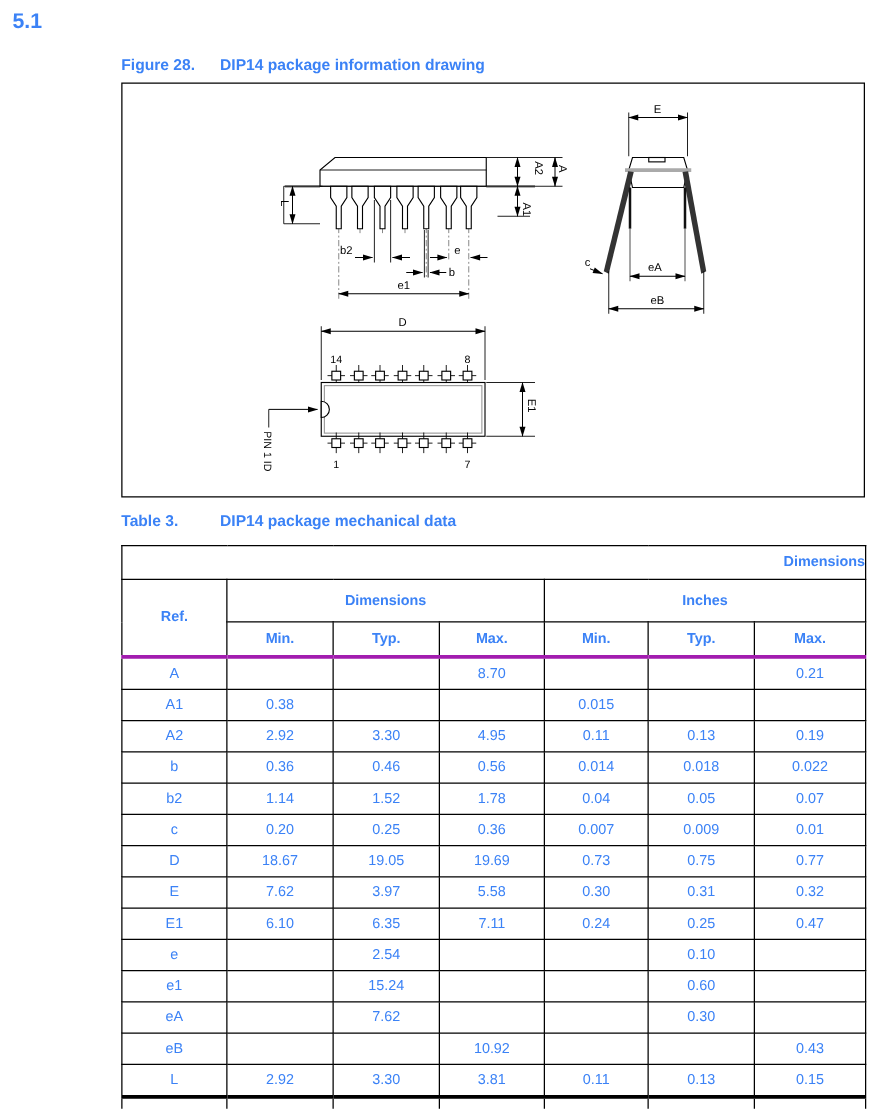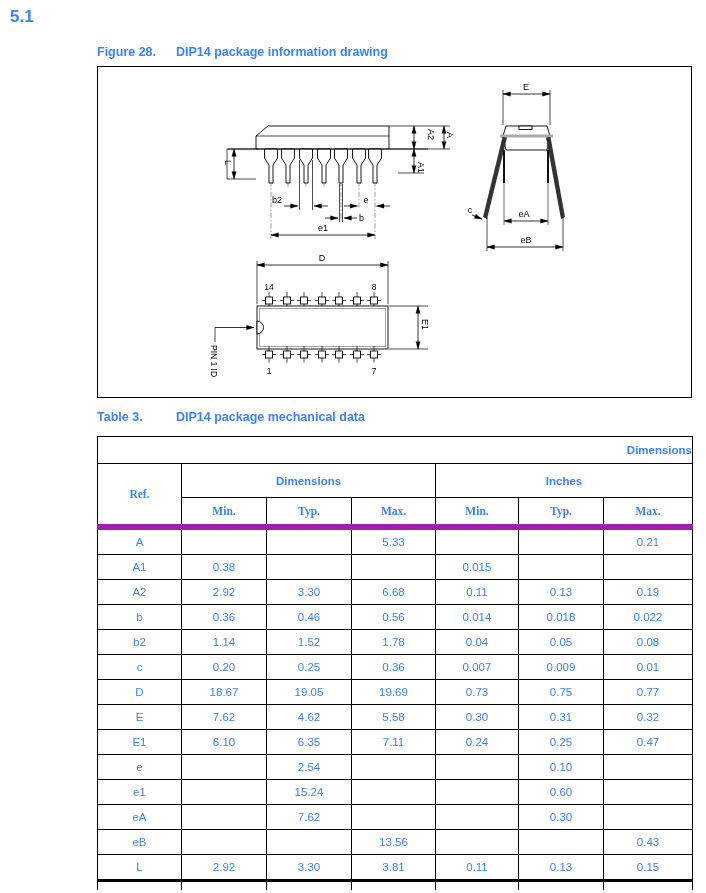--- a/index.html
+++ b/index.html
@@ -26,21 +26,21 @@
   .shape{ fill:#fff; stroke:#000; stroke-width:0.9; }
   .dark { fill:#333; stroke:none; }
 
   .mech-table { position:absolute; left:97px; top:436px; width:595px;
                 border-collapse:collapse; table-layout:fixed; font-size:11.5px; }
   .mech-table td { border:1px solid #000; text-align:center; vertical-align:middle; padding:0; }
   .mech-table thead td { font-weight:bold; }
   tr.r1 td { height:26px;text-align:right; }
   tr.r2 td { height:33px; }
   tr.r3 td { height:26px; }
-  tr.r3 td, td.ref-head { border-bottom:6px solid #a21caf;font-family:Liberation Serif, serif; }
+  tr.r3 td, td.ref-head { border-bottom:3px solid #a21caf; }
   .mech-table tbody td { height:24px; }
   .mech-table tbody tr:last-child td { border-bottom:3px solid #000; }
   .mech-table tfoot td { height:8px; border:none; border-left:1px solid #000; }
   .mech-table tfoot td:last-child { border-right:1px solid #000; }
 </style>
 </head>
 <body>
 
 <div class="page">
 
@@ -227,60 +227,60 @@
         <td>Min.</td>
         <td>Typ.</td>
         <td>Max.</td>
       </tr>
     </thead>
     <tbody>
         <tr>
           <td>A</td>
           <td></td>
           <td></td>
-          <td>5.33</td>
+          <td>8.70</td>
           <td></td>
           <td></td>
           <td>0.21</td>
         </tr>
         <tr>
           <td>A1</td>
           <td>0.38</td>
           <td></td>
           <td></td>
           <td>0.015</td>
           <td></td>
           <td></td>
         </tr>
         <tr>
           <td>A2</td>
           <td>2.92</td>
           <td>3.30</td>
-          <td>6.68</td>
+          <td>4.95</td>
           <td>0.11</td>
           <td>0.13</td>
           <td>0.19</td>
         </tr>
         <tr>
           <td>b</td>
           <td>0.36</td>
           <td>0.46</td>
           <td>0.56</td>
           <td>0.014</td>
           <td>0.018</td>
           <td>0.022</td>
         </tr>
         <tr>
           <td>b2</td>
           <td>1.14</td>
           <td>1.52</td>
           <td>1.78</td>
           <td>0.04</td>
           <td>0.05</td>
-          <td>0.08</td>
+          <td>0.07</td>
         </tr>
         <tr>
           <td>c</td>
           <td>0.20</td>
           <td>0.25</td>
           <td>0.36</td>
           <td>0.007</td>
           <td>0.009</td>
           <td>0.01</td>
         </tr>
@@ -289,21 +289,21 @@
           <td>18.67</td>
           <td>19.05</td>
           <td>19.69</td>
           <td>0.73</td>
           <td>0.75</td>
           <td>0.77</td>
         </tr>
         <tr>
           <td>E</td>
           <td>7.62</td>
-          <td>4.62</td>
+          <td>3.97</td>
           <td>5.58</td>
           <td>0.30</td>
           <td>0.31</td>
           <td>0.32</td>
         </tr>
         <tr>
           <td>E1</td>
           <td>6.10</td>
           <td>6.35</td>
           <td>7.11</td>
@@ -335,21 +335,21 @@
           <td>7.62</td>
           <td></td>
           <td></td>
           <td>0.30</td>
           <td></td>
         </tr>
         <tr>
           <td>eB</td>
           <td></td>
           <td></td>
-          <td>13.56</td>
+          <td>10.92</td>
           <td></td>
           <td></td>
           <td>0.43</td>
         </tr>
         <tr>
           <td>L</td>
           <td>2.92</td>
           <td>3.30</td>
           <td>3.81</td>
           <td>0.11</td>

